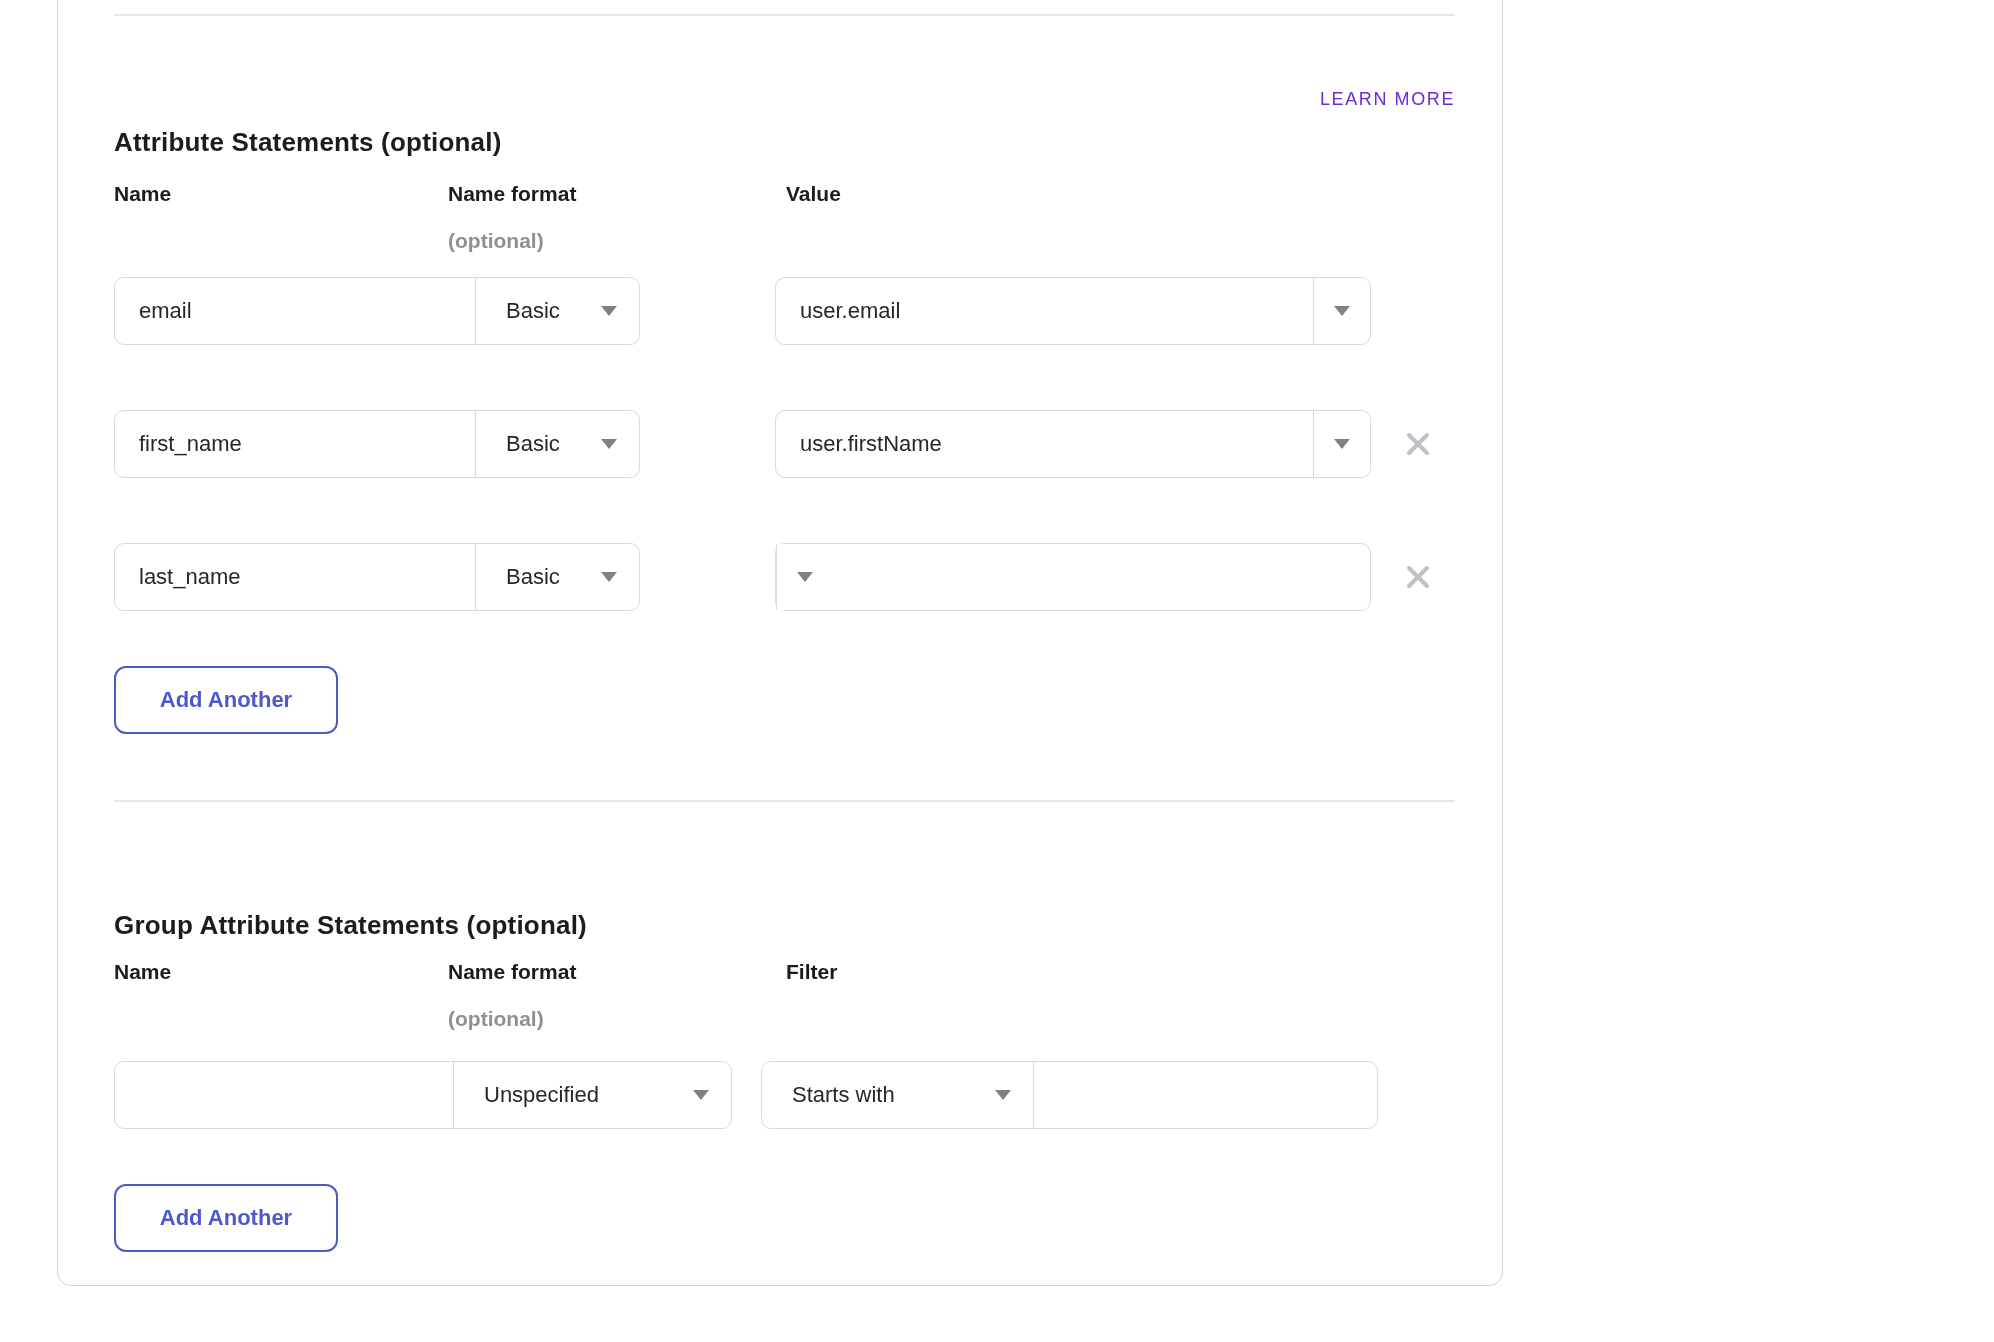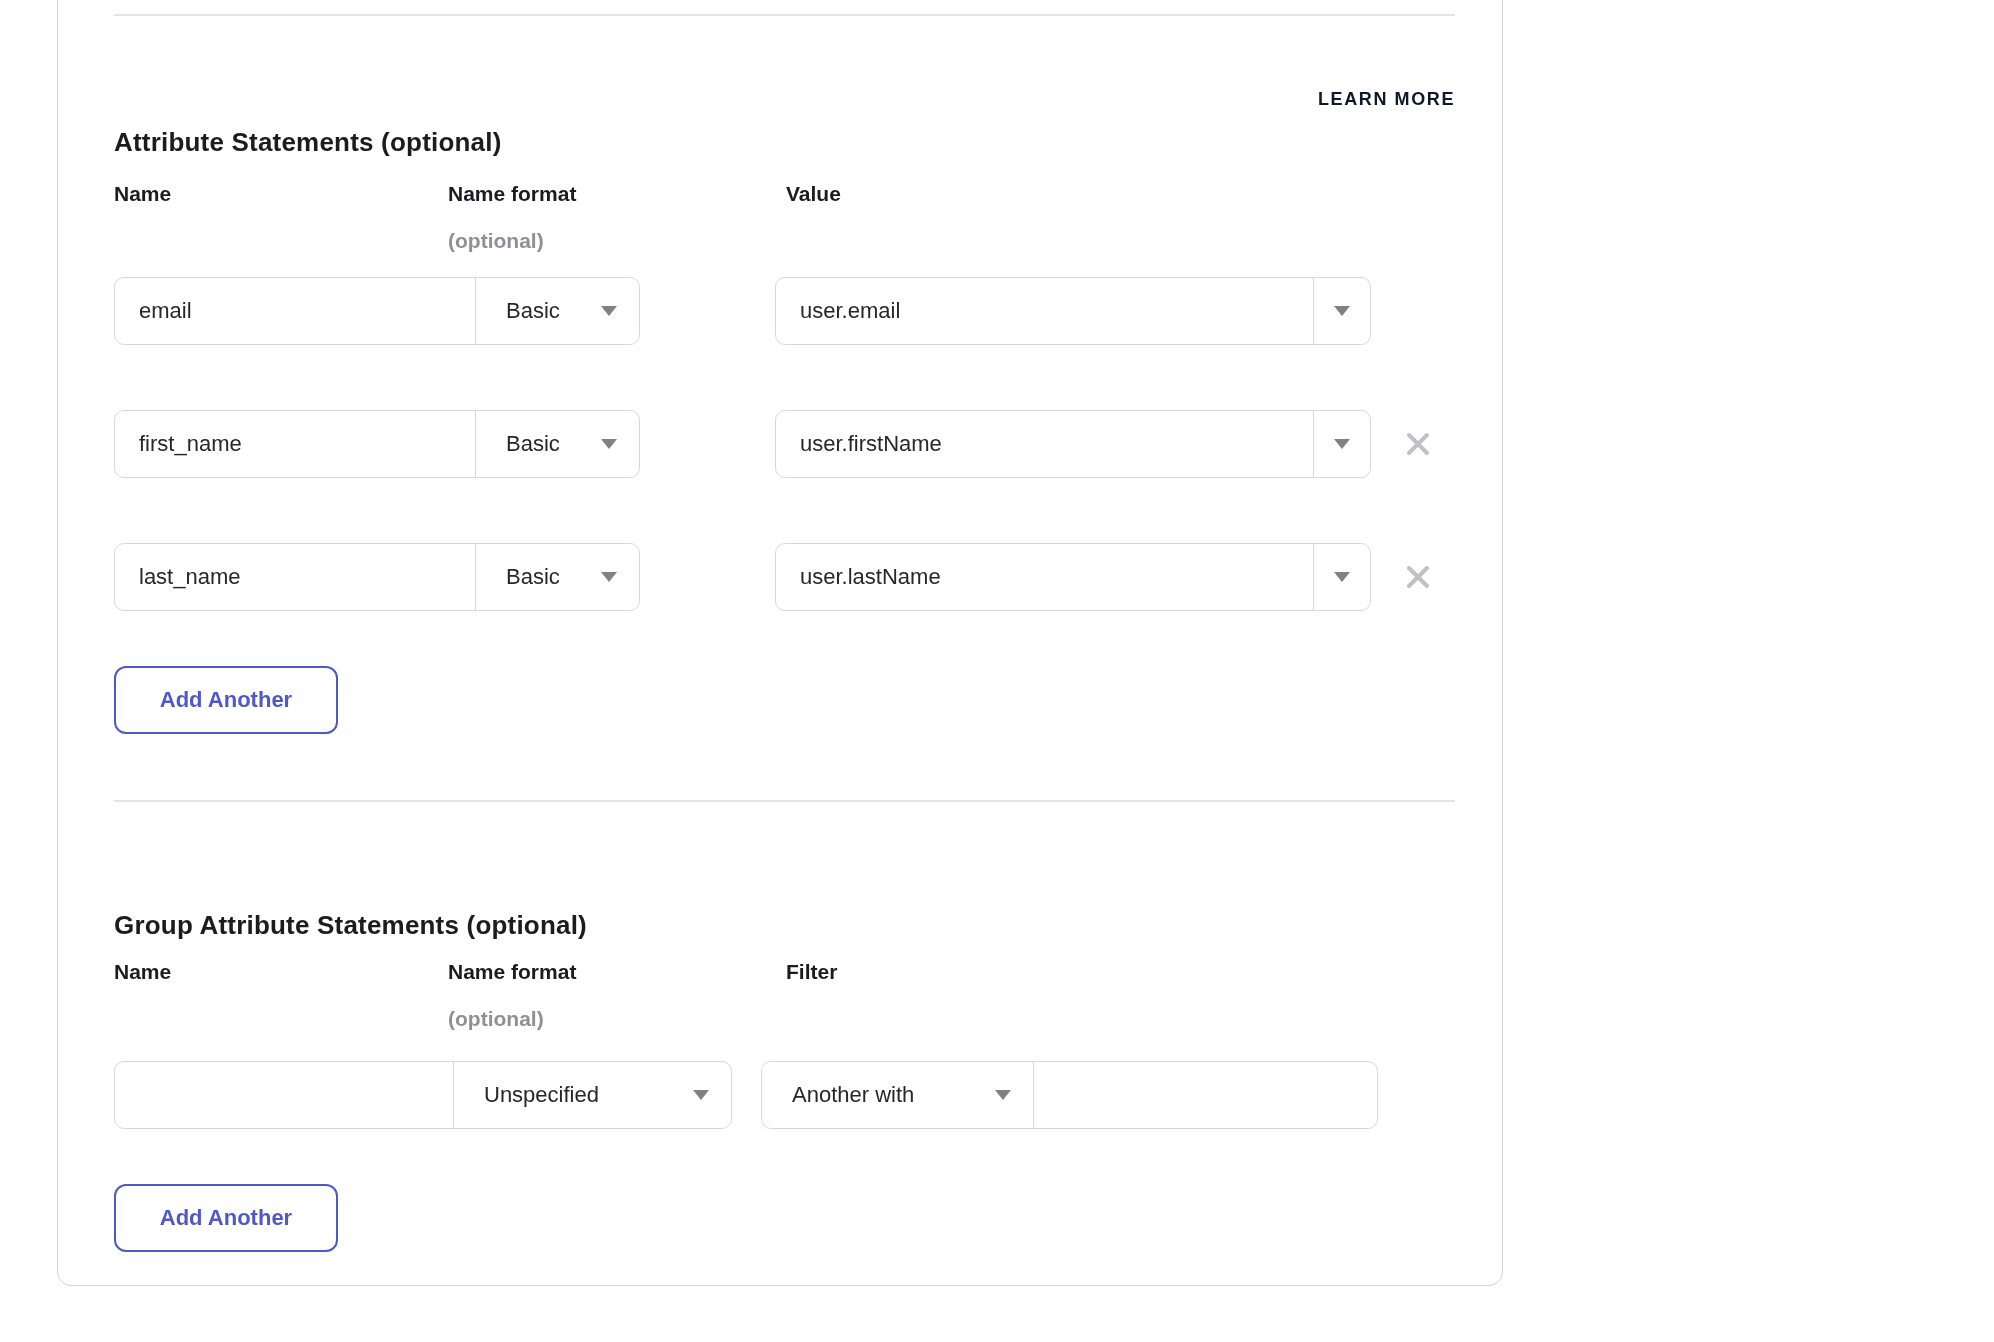--- a/index.html
+++ b/index.html
@@ -14,22 +14,22 @@
   }
   .content { position:absolute; left:56px; top:30px; width:1341px; height:100%; }
 
   .divider { position:absolute; left:0; width:1341px; border-top:2px solid #e5e5e8; }
 
   .section-title {
     position:absolute; left:0; font-size:26px; font-weight:700;
     color:#1b1b20; letter-spacing:0.2px; white-space:nowrap;margin-top:44px;
   }
   .learn-more {
-    position:absolute; right:0; font-size:18px; font-weight:700;
-    color:#0f172a; letter-spacing:1.6px; cursor:pointer; text-decoration:none;
+    position:absolute; right:0; font-size:18px; font-weight:400;
+    color:#6d28d9; letter-spacing:1.6px; cursor:pointer; text-decoration:none;
     white-space:nowrap;
   }
   .col-header {
     position:absolute; font-size:21px; font-weight:700; color:#1b1b20; white-space:nowrap;
   }
   .col-note {
     position:absolute; font-size:21px; font-weight:700; color:#8f8f95; white-space:nowrap;
   }
 
   .field-row { position:absolute; left:0; width:1341px; height:68px; }
@@ -173,21 +173,20 @@
 
       <div class="field-row" id="row-attr-2">
         <div class="joined attr-name-group">
           <input class="text-input left" type="text" value="last_name" style="">
           <div class="select grow">
             <span class="select-label">Basic</span>
             <span class="caret"></span>
           </div>
         </div>
         <div class="combobox attr-value-combo">
-          <input class="combo-input" type="text" value="user.lastName" style="">
           <button class="combo-btn">
             <span class="caret"></span>
           </button>
         </div>
         <button class="remove-btn">
           <svg width="28" height="28" viewBox="0 0 28 28">
             <line x1="5" y1="5" x2="23" y2="23" stroke="#c0c0c6" stroke-width="4" stroke-linecap="round"></line>
             <line x1="23" y1="5" x2="5" y2="23" stroke="#c0c0c6" stroke-width="4" stroke-linecap="round"></line>
           </svg>
         </button>
@@ -207,21 +206,21 @@
       <div class="field-row" id="row-group-0">
         <div class="joined group-name-group">
           <input class="text-input left" type="text" value="" style="">
           <div class="select grow">
             <span class="select-label">Unspecified</span>
             <span class="caret"></span>
           </div>
         </div>
         <div class="joined group-filter-group">
           <div class="select left-cap">
-            <span class="select-label">Another with</span>
+            <span class="select-label">Starts with</span>
             <span class="caret"></span>
           </div>
           <input class="text-input right" type="text" value="" style="">
         </div>
       </div>
 
       <button class="add-btn" id="add-group">Add Another</button>
 
     </div>
   </div>

